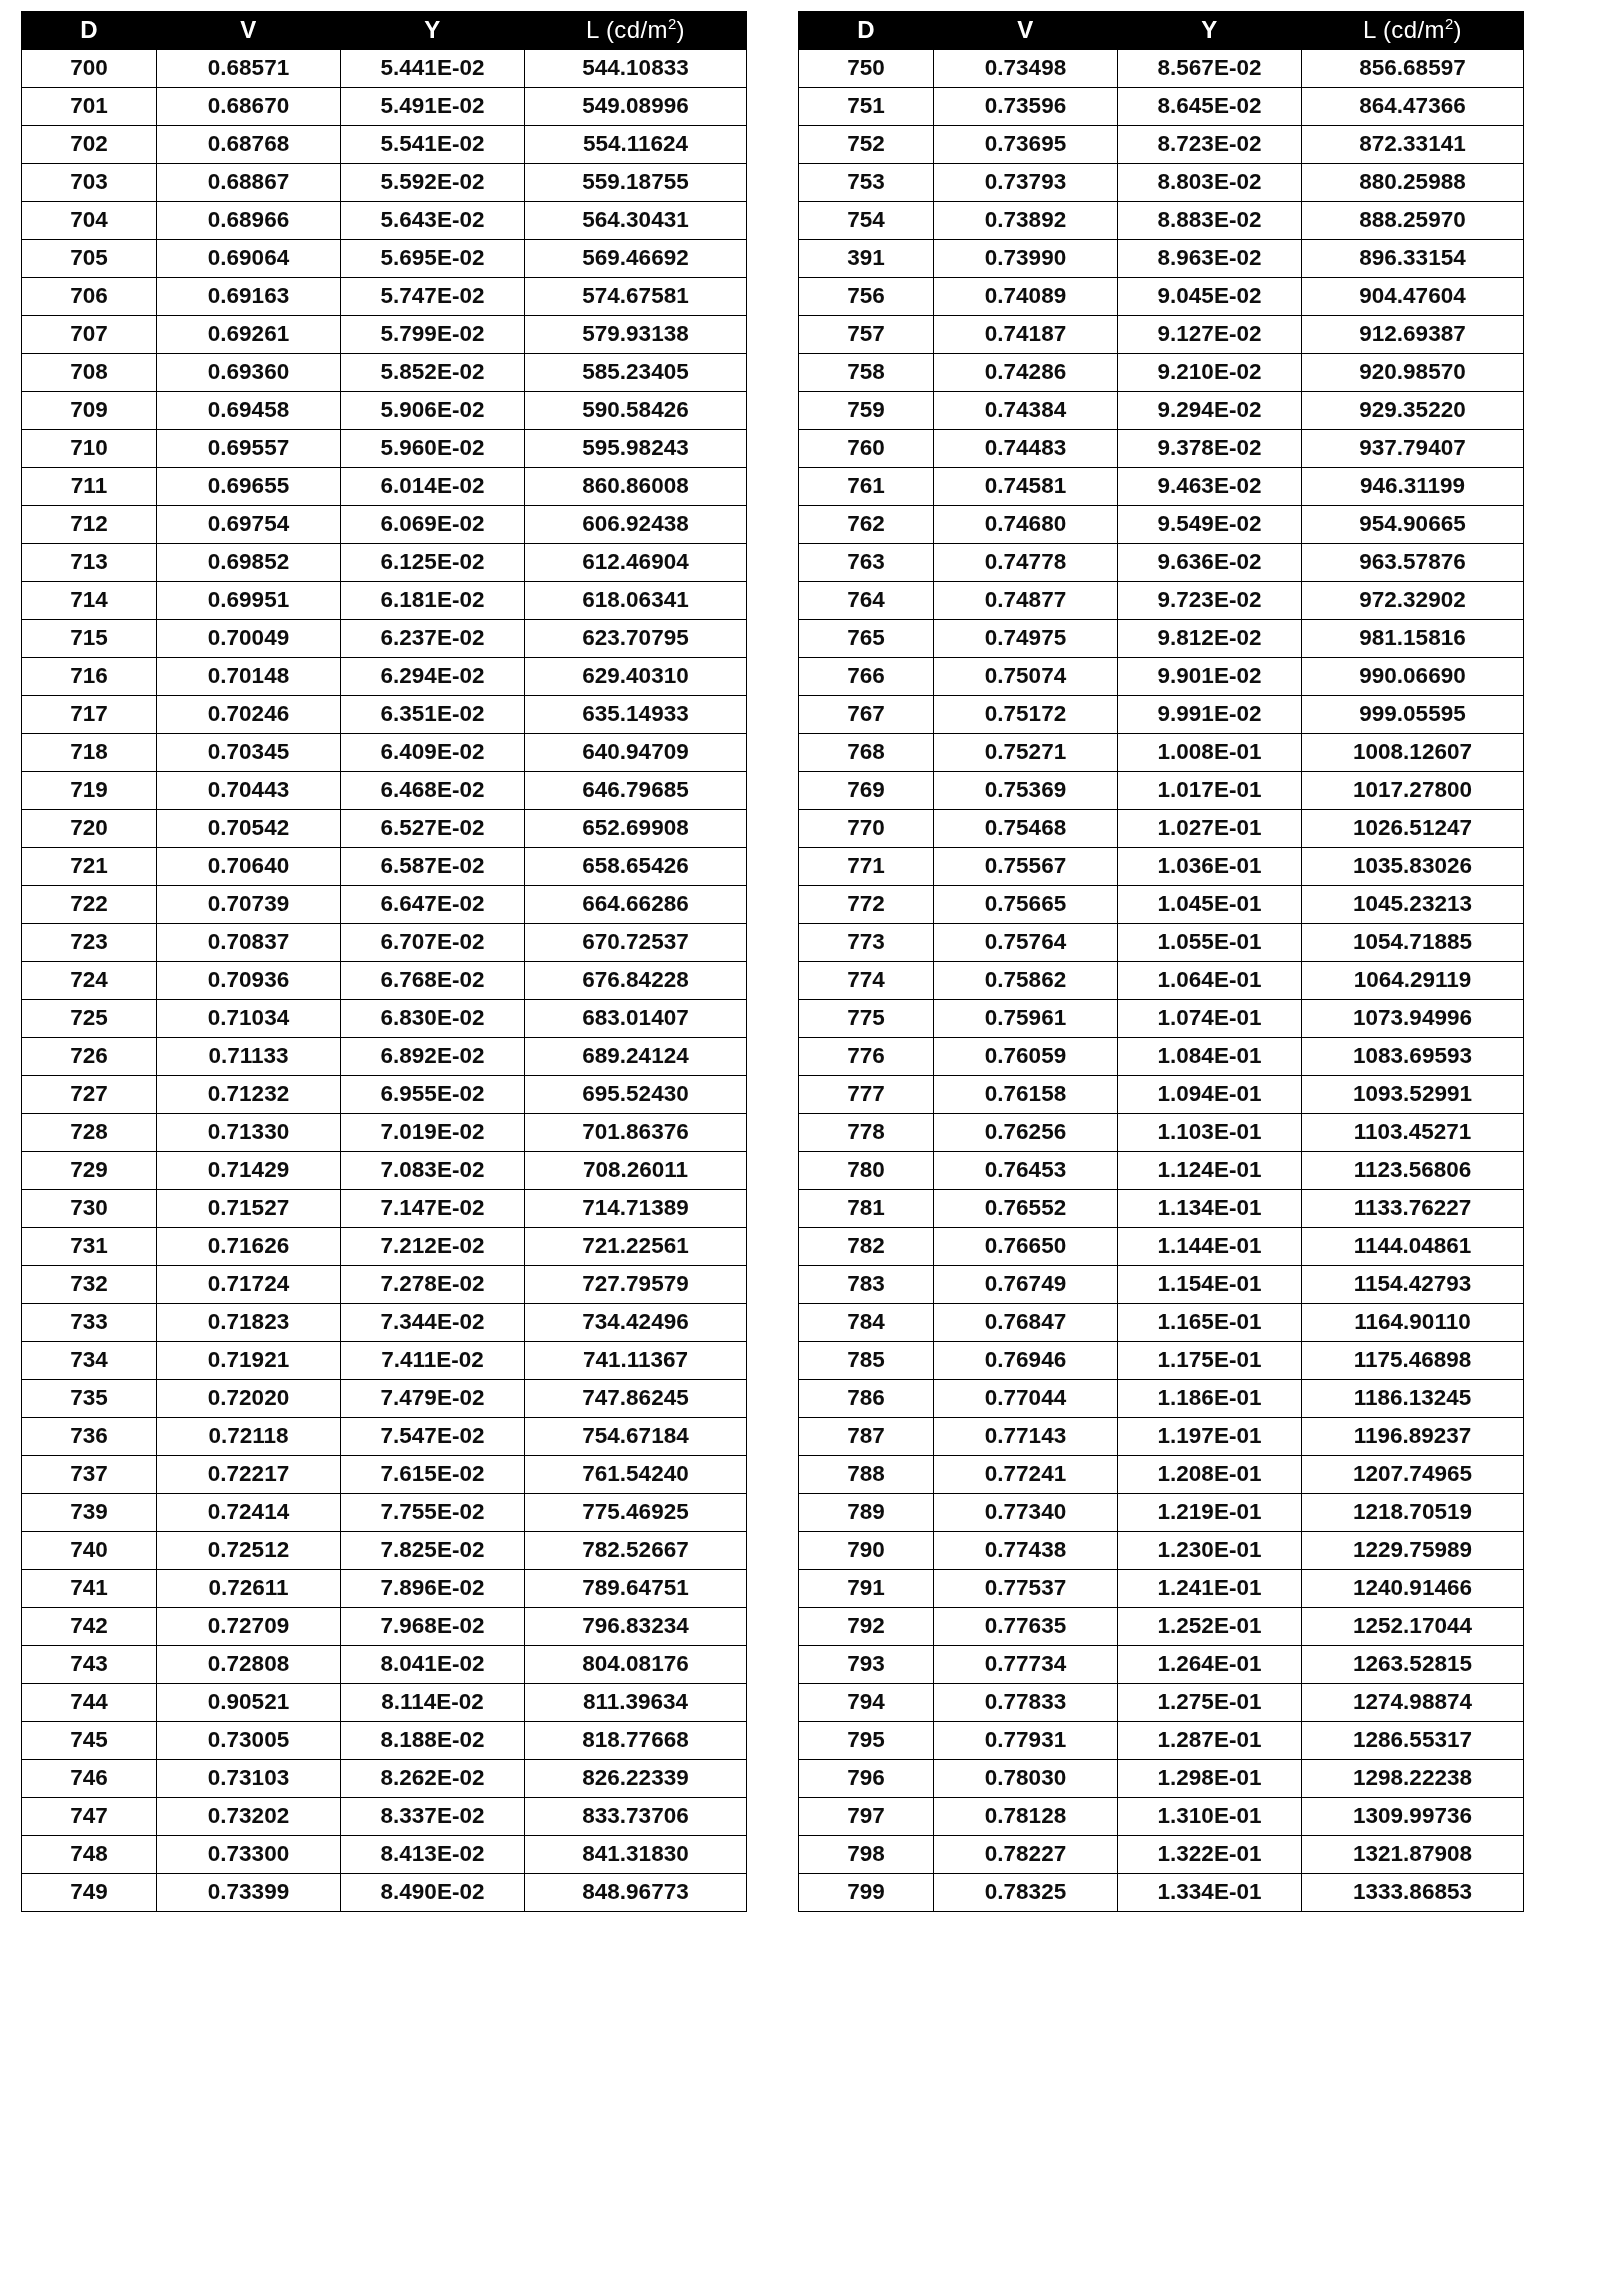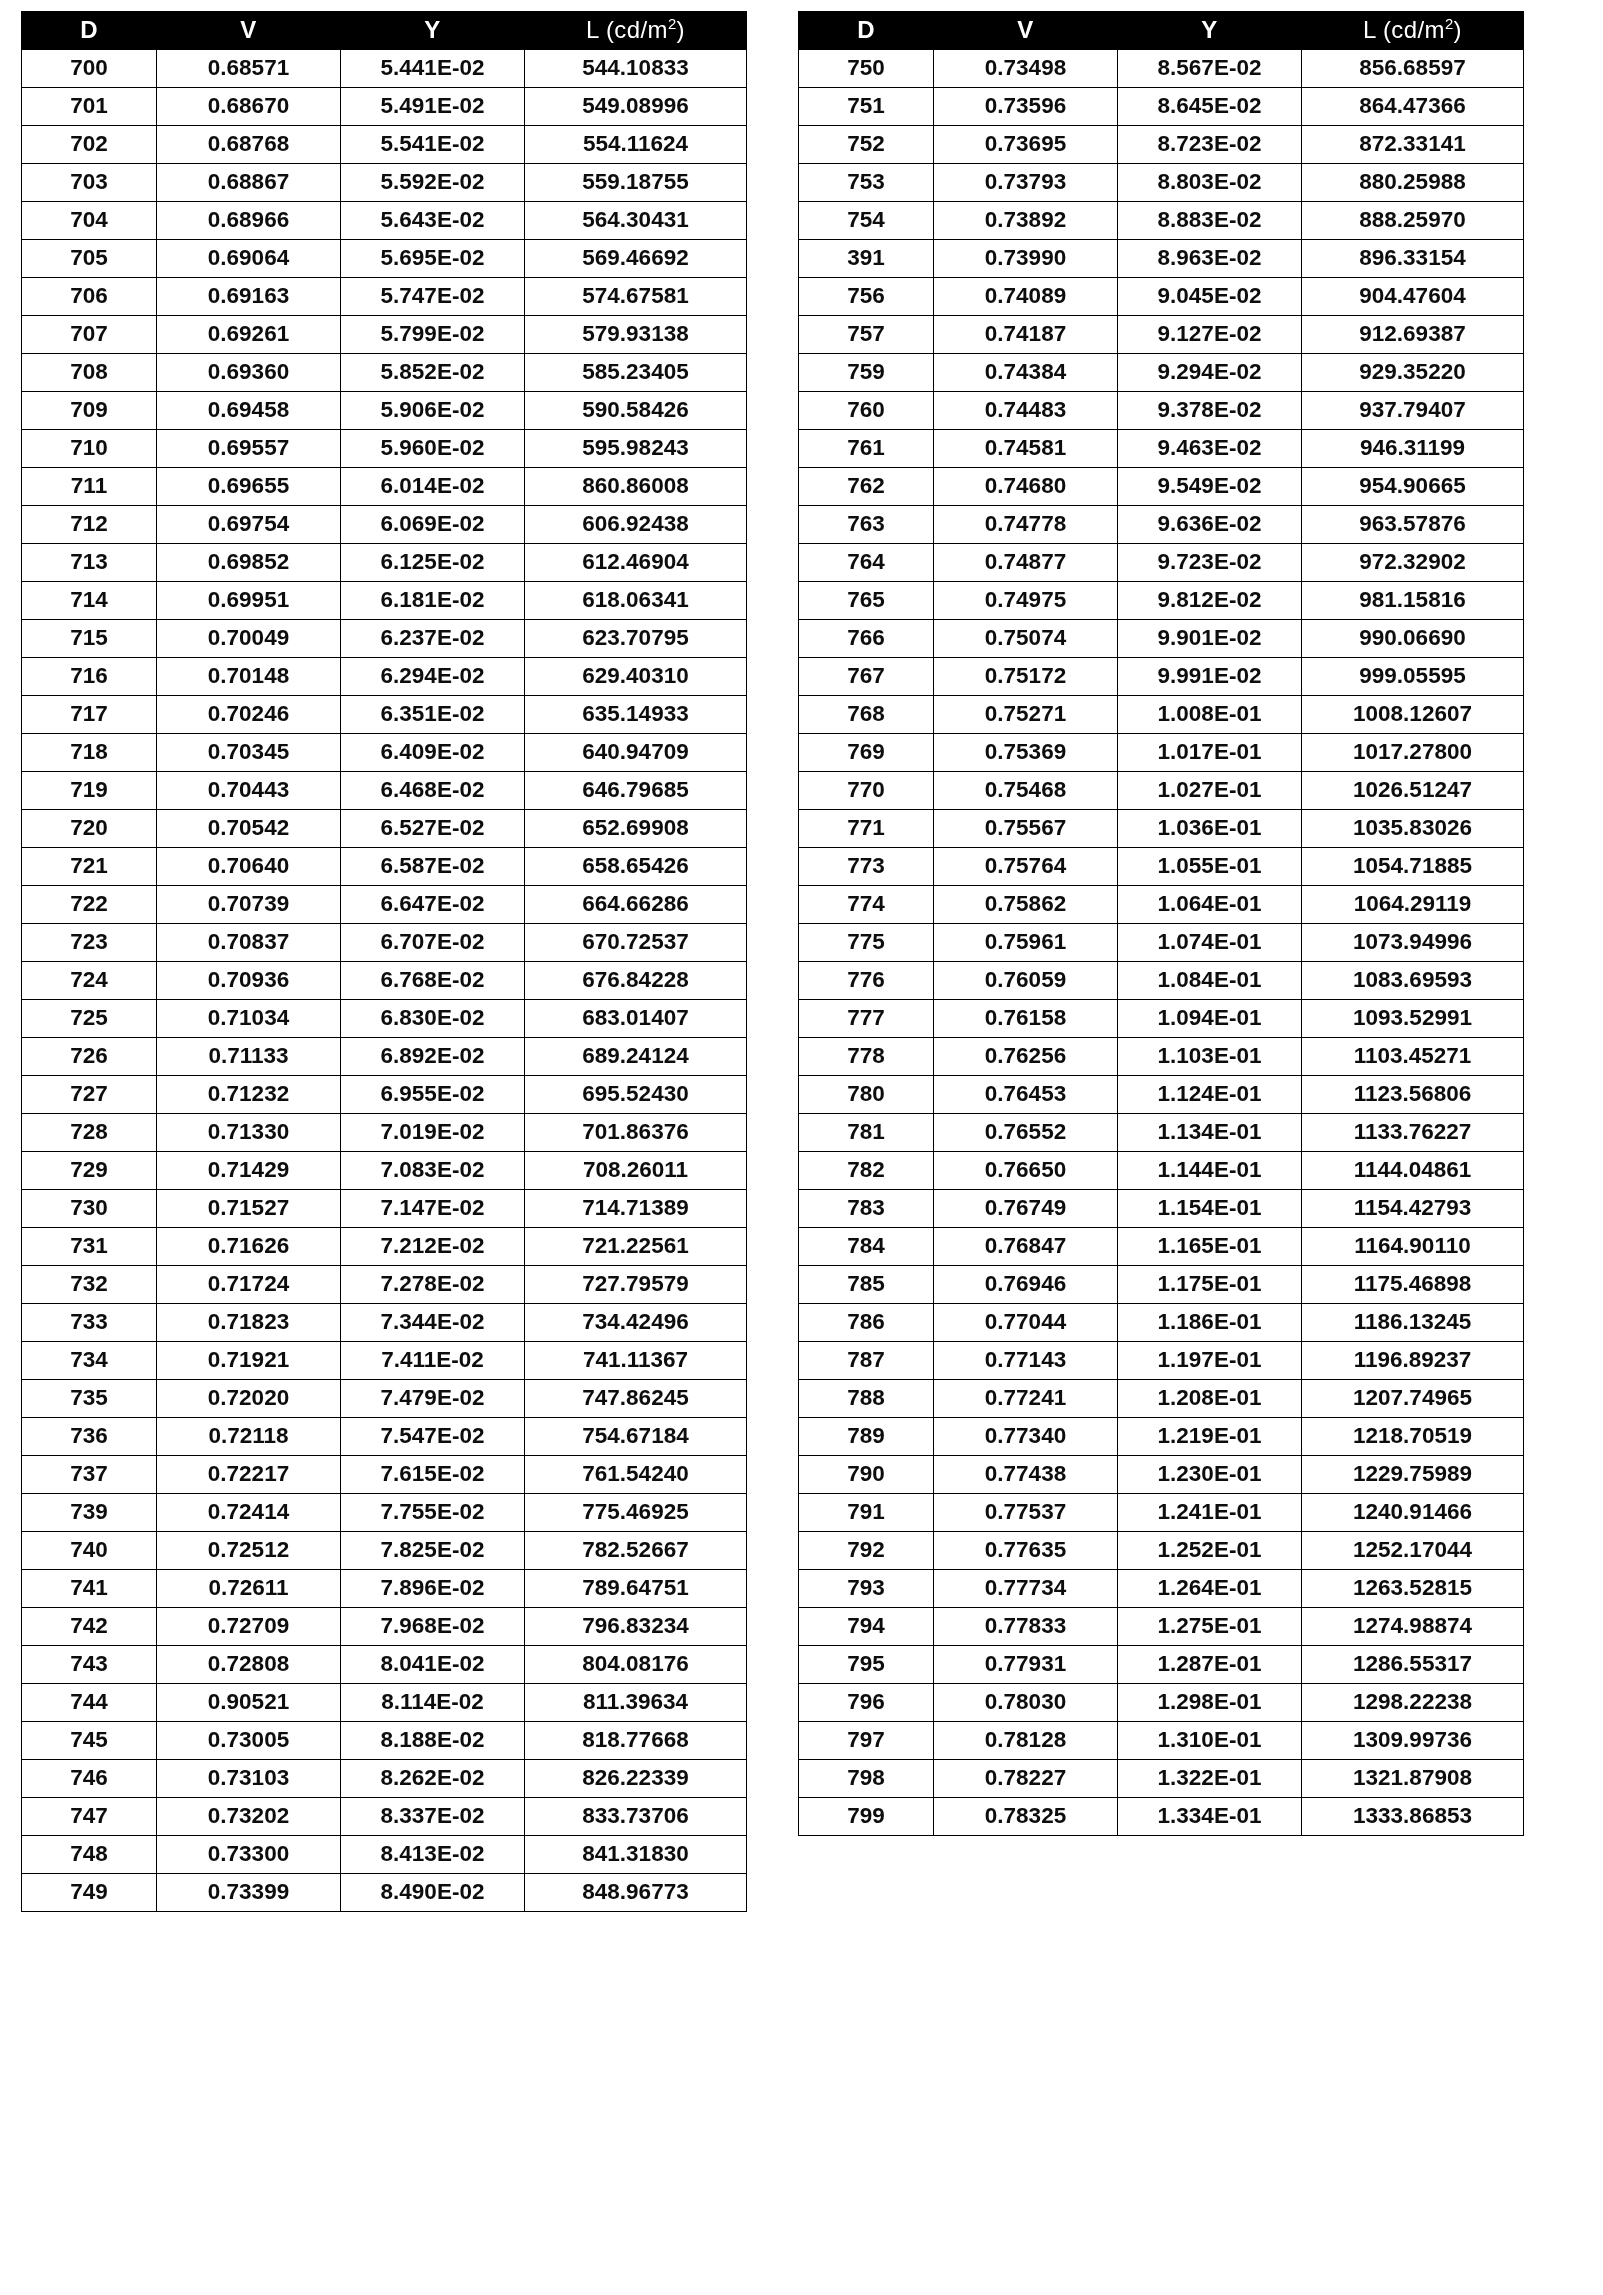--- a/index.html
+++ b/index.html
@@ -466,20 +466,26 @@
             <td class="cell-y">9.045E-02</td>
             <td class="cell-l">904.47604</td>
           </tr>
           <tr>
             <td class="cell-d">757</td>
             <td class="cell-v">0.74187</td>
             <td class="cell-y">9.127E-02</td>
             <td class="cell-l">912.69387</td>
           </tr>
           <tr>
+            <td class="cell-d">758</td>
+            <td class="cell-v">0.74286</td>
+            <td class="cell-y">9.210E-02</td>
+            <td class="cell-l">920.98570</td>
+          </tr>
+          <tr>
             <td class="cell-d">759</td>
             <td class="cell-v">0.74384</td>
             <td class="cell-y">9.294E-02</td>
             <td class="cell-l">929.35220</td>
           </tr>
           <tr>
             <td class="cell-d">760</td>
             <td class="cell-v">0.74483</td>
             <td class="cell-y">9.378E-02</td>
             <td class="cell-l">937.79407</td>
@@ -542,20 +548,26 @@
             <td class="cell-d">770</td>
             <td class="cell-v">0.75468</td>
             <td class="cell-y">1.027E-01</td>
             <td class="cell-l">1026.51247</td>
           </tr>
           <tr>
             <td class="cell-d">771</td>
             <td class="cell-v">0.75567</td>
             <td class="cell-y">1.036E-01</td>
             <td class="cell-l">1035.83026</td>
+          </tr>
+          <tr>
+            <td class="cell-d">772</td>
+            <td class="cell-v">0.75665</td>
+            <td class="cell-y">1.045E-01</td>
+            <td class="cell-l">1045.23213</td>
           </tr>
           <tr>
             <td class="cell-d">773</td>
             <td class="cell-v">0.75764</td>
             <td class="cell-y">1.055E-01</td>
             <td class="cell-l">1054.71885</td>
           </tr>
           <tr>
             <td class="cell-d">774</td>
             <td class="cell-v">0.75862</td>

